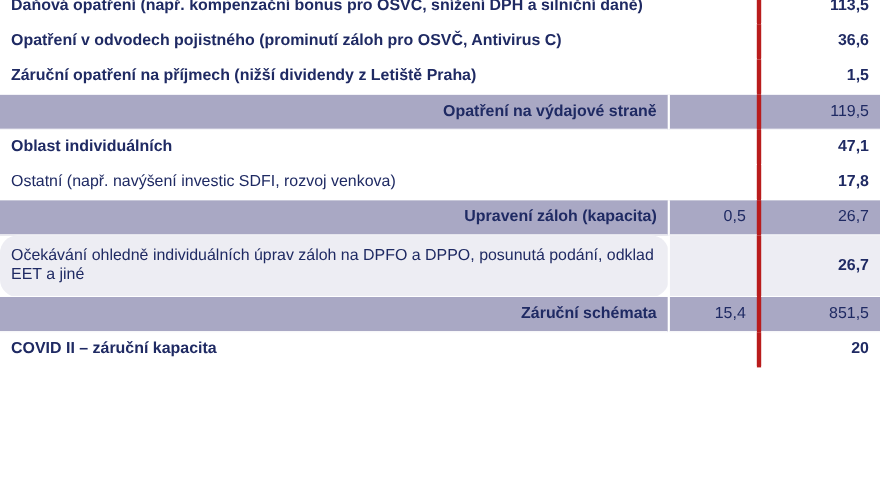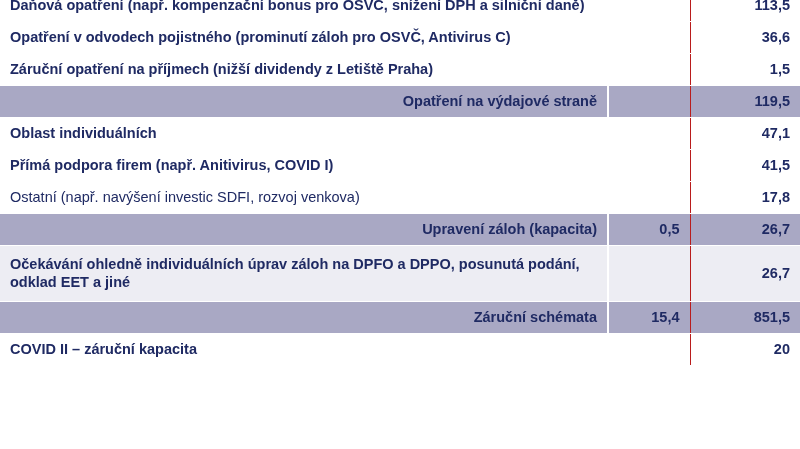--- a/index.html
+++ b/index.html
@@ -42,29 +42,29 @@
   td.val   { text-align: right; padding-right: 18px; font-weight: bold; }
 
   
   tr.plain td       { background: #ffffff; }
   tr.plain td.label { font-weight: bold; }
   tr.plain td.val   { background: #ffffff; }
 
   tr.sub td         { background: #ffffff; }
   tr.sub td.label   { font-weight: normal; }
 
-  tr.group td       { background: #A9A8C4; color: #1F2A63; font-weight: bold; }
+  tr.group td       { background: #A9A8C4; color: #1F2A63; font-weight: normal; }
   tr.group td.label { font-weight: bold; text-align: right; }
 
   tr.shade td       { background: #EDEDF3; }
-  tr.shade td.label { font-weight: bold; }
+  tr.shade td.label { font-weight: normal; border-radius: 16px; }
 
   
   td.label { border-right: 2px solid #ffffff; }
-  td.mid   { border-right: 1px solid #b91c1c; }
+  td.mid   { border-right: 4px solid #b91c1c; }
 
   tr.h44 td { height: 32px; }
   tr.h-tall td { height: 56px; }
 </style>
 </head>
 <body>
 
 <div id="table-wrap">
   <table class="fiscal-table">
     <colgroup>
@@ -91,25 +91,20 @@
         <tr class="group h44">
           <td class="label">Opatření na výdajové straně</td>
           <td class="mid"></td>
           <td class="val">119,5</td>
         </tr>
         <tr class="plain h44">
           <td class="label">Oblast individuálních</td>
           <td class="mid"></td>
           <td class="val">47,1</td>
         </tr>
-        <tr class="plain h44">
-          <td class="label">Přímá podpora firem (např. Anitivirus, COVID I)</td>
-          <td class="mid"></td>
-          <td class="val">41,5</td>
-        </tr>
         <tr class="sub h44">
           <td class="label">Ostatní (např. navýšení investic SDFI, rozvoj venkova)</td>
           <td class="mid"></td>
           <td class="val">17,8</td>
         </tr>
         <tr class="group h44">
           <td class="label">Upravení záloh (kapacita)</td>
           <td class="mid">0,5</td>
           <td class="val">26,7</td>
         </tr>

